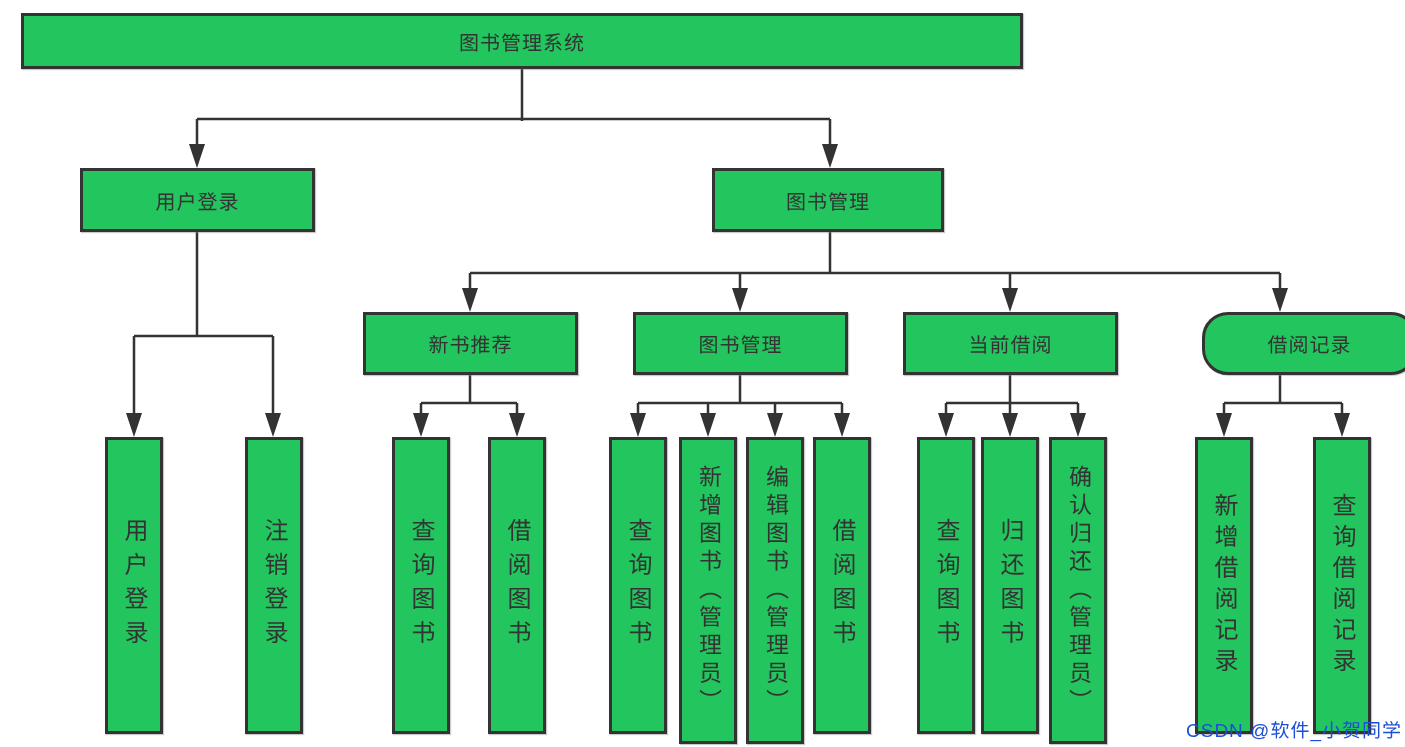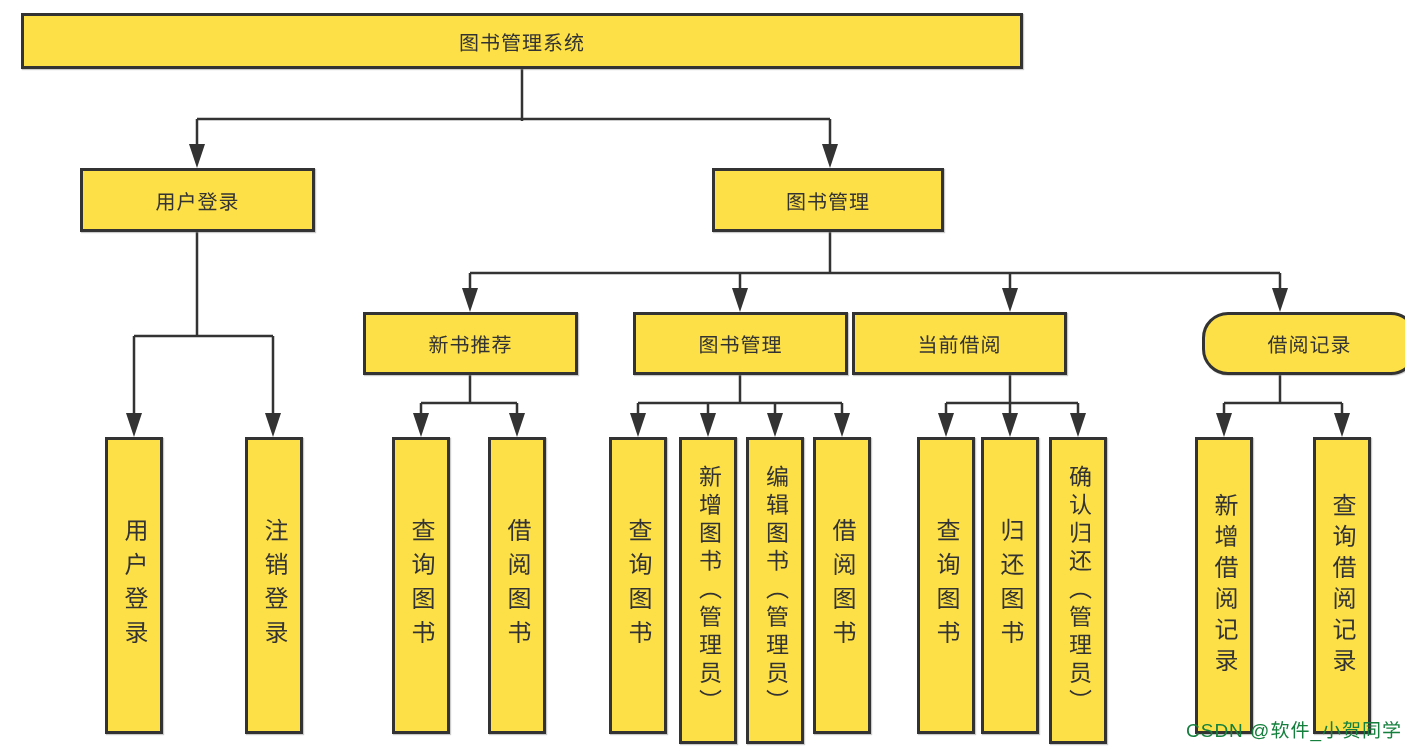--- a/index.html
+++ b/index.html
@@ -17,37 +17,37 @@
   }
   .connectors {
     position: absolute;
     left: 0;
     top: 0;
     z-index: 0;
   }
   .node {
     position: absolute;
     box-sizing: border-box;
-    background: #fde047;
+    background: #22c55e;
     border: 3px solid #333333;
     color: #333333;
     display: flex;
     align-items: center;
     justify-content: center;
     z-index: 1;
     box-shadow: 1px 1px 1px rgba(140,140,140,0.45);
   }
   .h-node { font-size: 20px; letter-spacing: 1px; }
   .root-node    { left: 21px;  top: 13px;  width: 1002px; height: 56px; }
   .login-node   { left: 80px;  top: 168px; width: 235px;  height: 64px; }
   .mgmt-node    { left: 712px; top: 168px; width: 232px;  height: 64px; }
   .lvl3 { top: 312px; width: 215px; height: 63px; }
   .newbooks-node { left: 363px; }
   .borrow-node   { left: 633px; }
-  .current-node  { left: 852px; font-family: Liberation Serif, serif; }
+  .current-node  { left: 903px; font-family: Liberation Serif, serif; }
   .records-node  { left: 1202px; border-radius: 26px; }
   .leaf {
     top: 437px;
     width: 58px;
     height: 297px;
   }
   .leaf.tall { height: 307px; }
   .v-label {
     writing-mode: vertical-rl;
     text-orientation: mixed;
@@ -69,21 +69,21 @@
   .leaf-9  { left: 917px; }
   .leaf-10 { left: 981px; }
   .leaf-11 { left: 1049px; }
   .leaf-12 { left: 1195px; }
   .leaf-13 { left: 1313px; }
   .watermark {
     position: absolute;
     left: 1186px;
     top: 715px;
     font-size: 19px;
-    color: #15803d;
+    color: #1d4ed8;
     letter-spacing: 1px;
     white-space: nowrap;
     z-index: 5;
   }
 </style>
 </head>
 <body>
 
 <div class="canvas">
 

